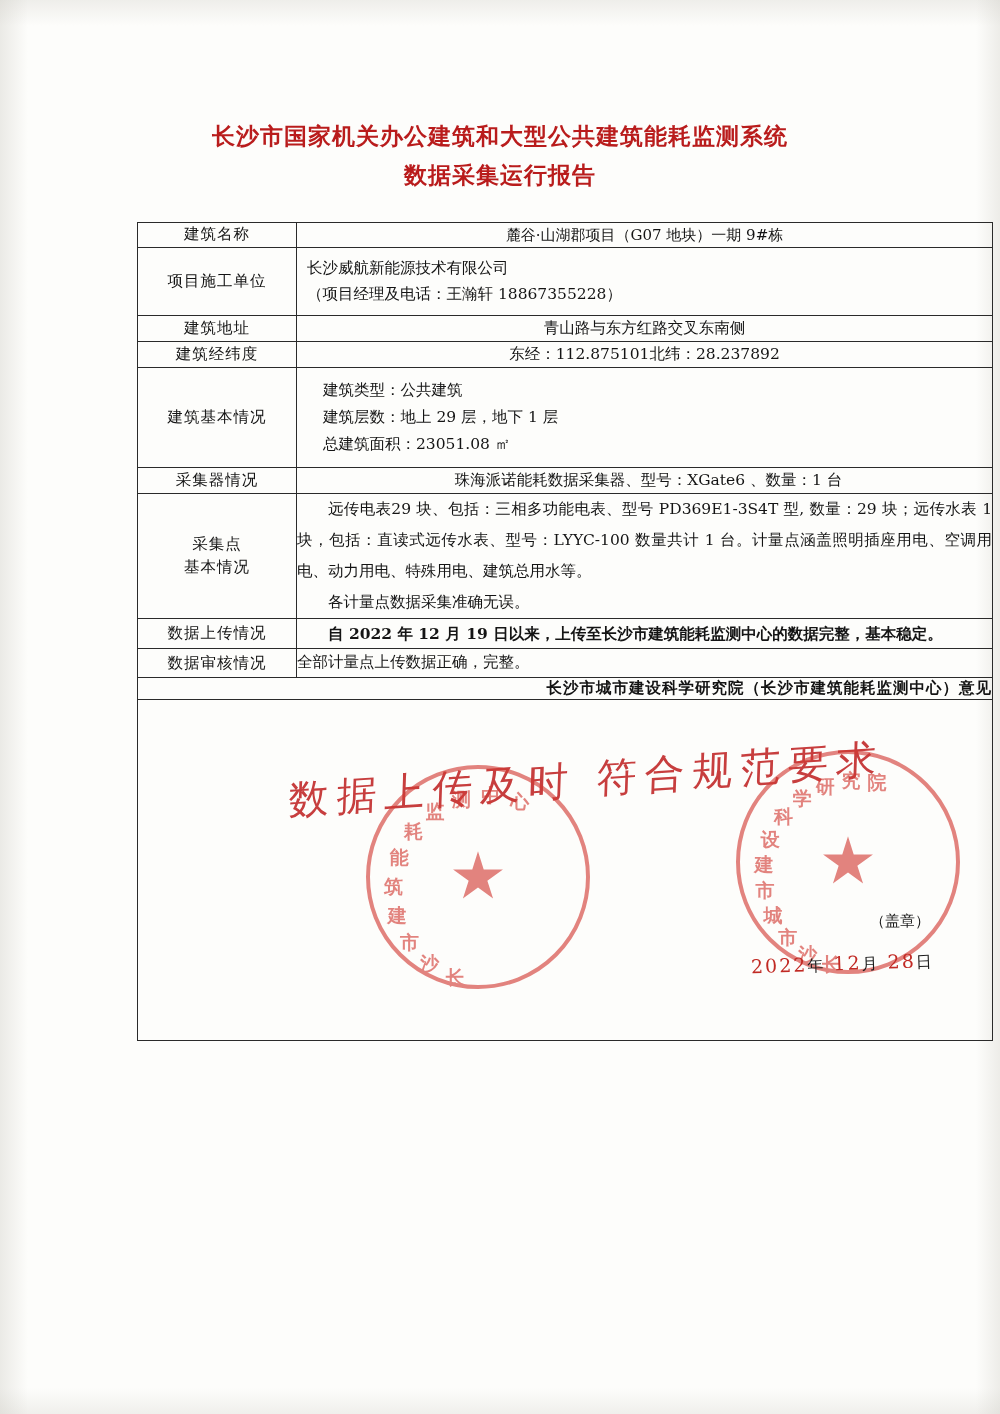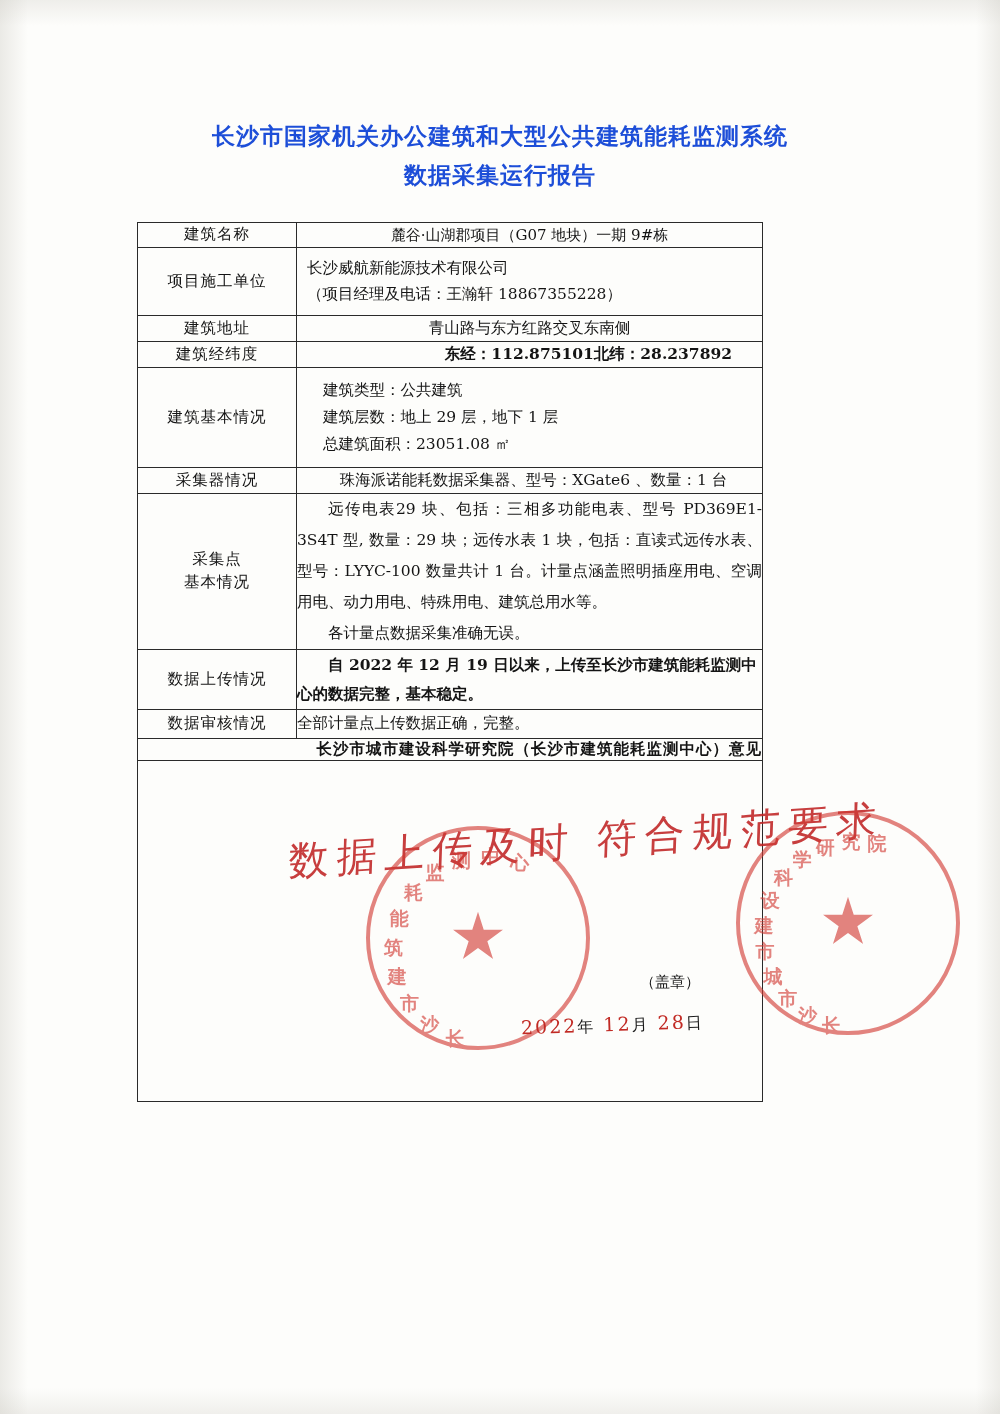--- a/index.html
+++ b/index.html
@@ -37,32 +37,32 @@
     position: absolute;
     top: 120px;
     left: 0;
     width: 1000px;
     text-align: center;
   }
   .title-line {
     font-size: 23px;
     font-weight: bold;
     letter-spacing: 1px;
-    color: #1d4ed8;
+    color: #b91c1c;
     line-height: 1.35;
   }
   .title-line.second {
     margin-top: 8px;
   }
 
   table.report {
     position: absolute;
     top: 222px;
     left: 137px;
-    width: 626px;
+    width: 856px;
     border-collapse: collapse;
     table-layout: fixed;
   }
   table.report td {
     border: 1px solid #2a2a2a;
     padding: 0;
     vertical-align: middle;
     font-size: 15.5px;
     color: #141414;
   }
@@ -87,23 +87,22 @@
   .row-unit .value-cell {
     text-align: left;
     line-height: 1.65;
     padding: 8px 10px;
   }
   .row-addr .value-cell {
     text-align: center;
   }
   .geo-wrap {
     display: flex;
-    justify-content: flex-end;
+    justify-content: center;
     padding: 0 30px;
-    font-weight: bold;
   }
   .basic-lines {
     padding: 9px 26px;
     line-height: 1.75;
   }
   .collector .value-cell {
     text-align: center;
     padding-left: 8px;
   }
   .points-cell {

